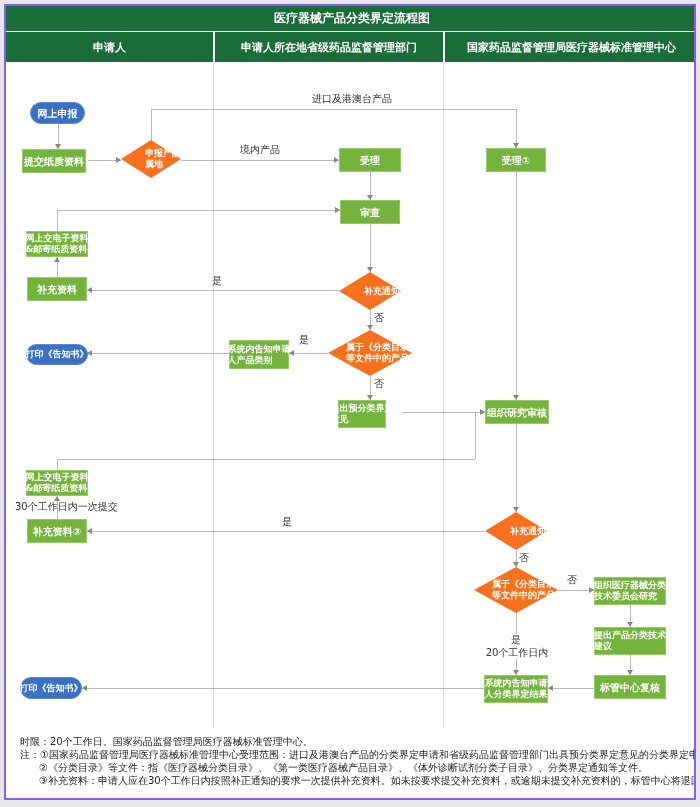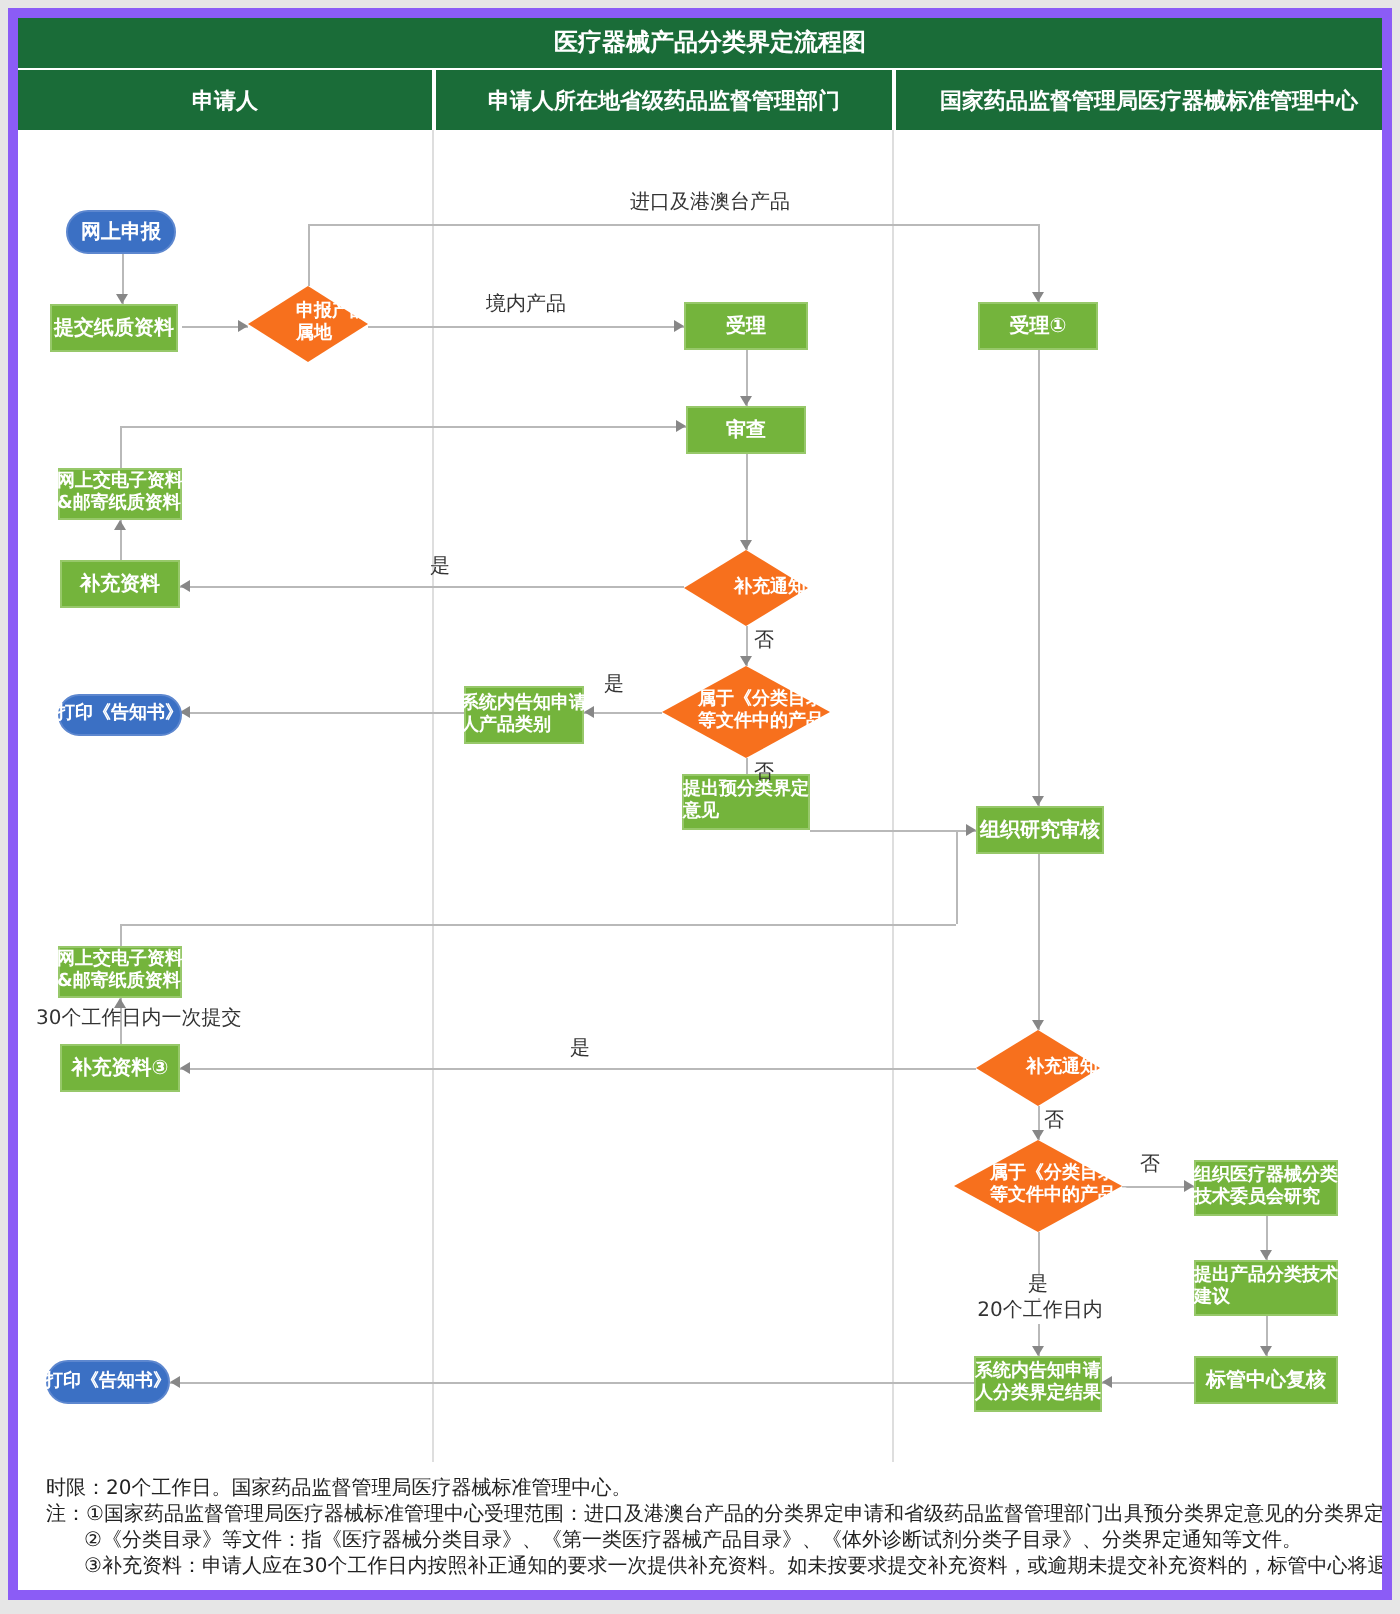--- a/index.html
+++ b/index.html
@@ -3,21 +3,21 @@
 <meta charset="utf-8">
 <style>
   html,body { margin:0; padding:0; }
   body {
     width:700px; height:807px; position:relative; overflow:hidden;
     background:#e6e6e6;
     font-family:"DejaVu Sans","Liberation Sans",sans-serif;
   }
   .sheet {
     position:absolute; left:4px; top:4px; width:692px; height:796px;
-    background:#ffffff; border:5px solid #8b5cf6; box-sizing:border-box; overflow:hidden;
+    background:#ffffff; border:2px solid #8b5cf6; box-sizing:border-box; overflow:hidden;
   }
   .title-bar {
     position:absolute; left:0; top:0; width:692px; height:25px;
     background:var(--header-green); color:#fff; font-weight:700; font-size:12px;
     display:flex; align-items:center; justify-content:center;
   }
   .lanes { position:absolute; left:0; top:26px; width:692px; height:30px; display:flex; gap:2px; }
   .lane {
     background:var(--header-green); color:#fff; font-weight:700; font-size:11px;
     display:flex; align-items:center; justify-content:center; text-align:center;
@@ -152,21 +152,21 @@
   <div class="node blue" style="left:20px;top:338px;width:62px;height:21px">打印《告知书》</div>
   <div class="node green" style="left:223px;top:334px;width:60px;height:29px">系统内告知申请
 人产品类别</div>
 
   <div class="node diamond" style="left:322px;top:324px;width:84px;height:46px">
     <i class="dshape"></i>
     <span>属于《分类目录》
 等文件中的产品②</span>
   </div>
 
-  <div class="node green" style="left:332px;top:378px;width:64px;height:28px">提出预分类界定
+  <div class="node green" style="left:332px;top:394px;width:48px;height:28px">提出预分类界定
 意见</div>
   <div class="node green big" style="left:479px;top:394px;width:64px;height:24px">组织研究审核</div>
 
   <div class="node green" style="left:20px;top:464px;width:62px;height:26px">网上交电子资料
 &amp;邮寄纸质资料</div>
   <div class="node green big" style="left:21px;top:513px;width:60px;height:24px">补充资料③</div>
 
   <div class="node diamond" style="left:479px;top:506px;width:62px;height:38px">
     <i class="dshape"></i>
     <span>补充通知</span>

